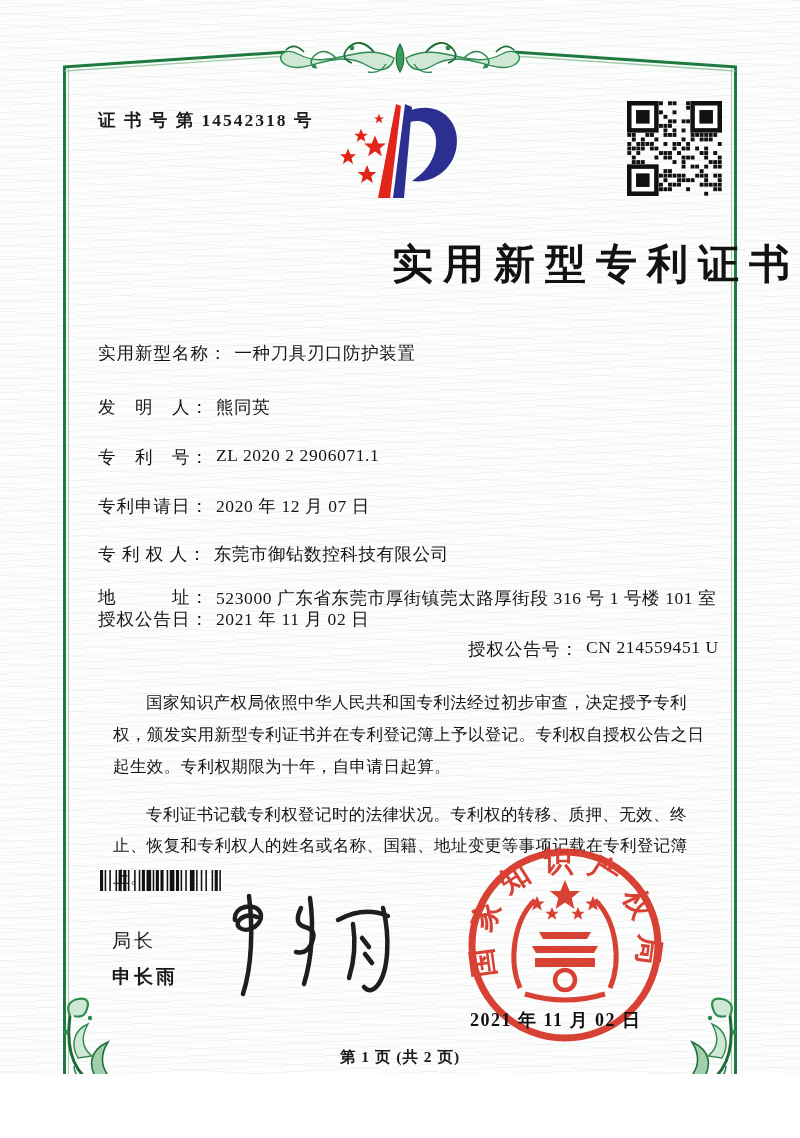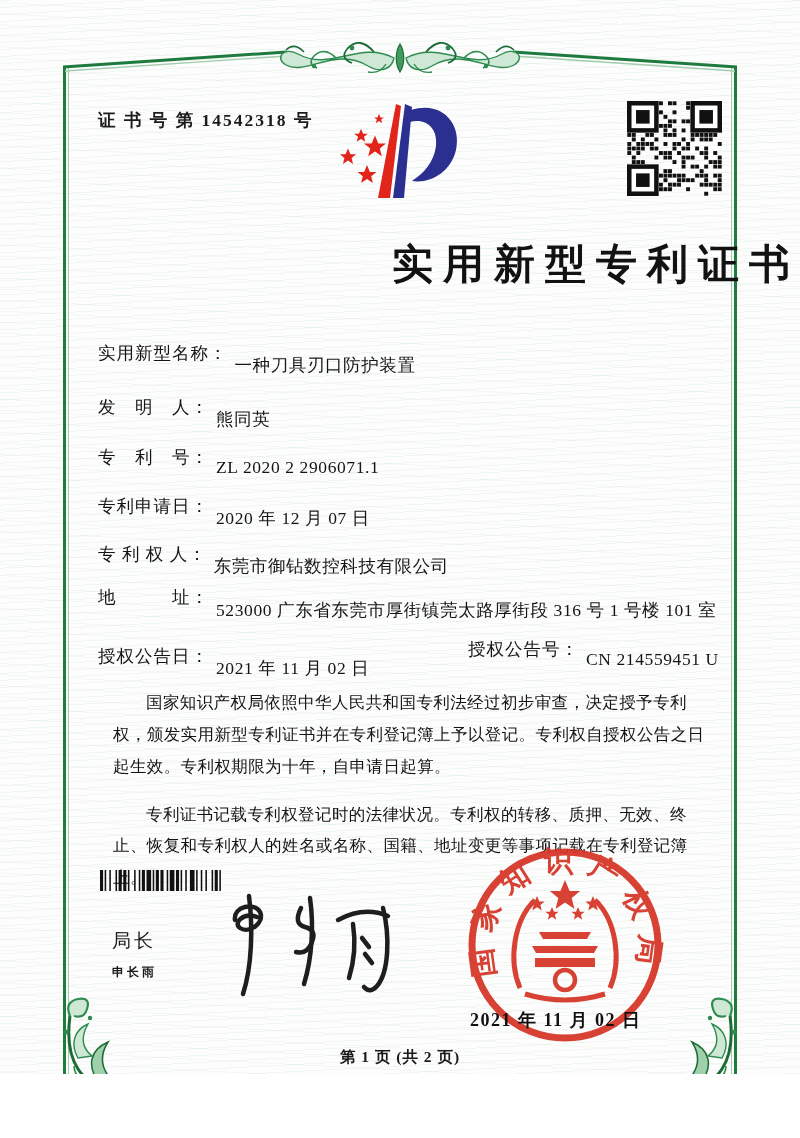--- a/index.html
+++ b/index.html
@@ -33,33 +33,33 @@
   .cert-no{position:absolute;left:98px;top:108px;font-size:17.5px;font-weight:600;letter-spacing:2px;color:#1c1c1c;}
   .logo{position:absolute;left:326px;top:94px;width:152px;height:118px;}
   .qr{position:absolute;left:627px;top:101px;width:95px;height:95px;}
   .title{
     position:absolute;left:0;top:237px;width:800px;text-align:right;
     font-size:41px;font-weight:700;letter-spacing:10px;color:#121212;
   }
   
   .field{position:absolute;left:98px;display:flex;font-size:17.5px;font-weight:400;color:#151515;justify-content:flex-end;}
   .field .label{white-space:pre;letter-spacing:1px;}
-  .field .value{margin-left:7px;letter-spacing:0.6px;margin-top:12px;}
+  .field .value{margin-left:7px;letter-spacing:0.6px;}
   #f-address .value{width:520px;line-height:1.5;}
   #f-grantno{left:468px;}
   
   .body-text{
     position:absolute;left:97px;top:671px;width:638px;
     font-size:16.5px;line-height:1.93;color:#141414;font-weight:500;letter-spacing:0.4px;
   }
   .body-text p{margin:16px;text-indent:2em;}
   
   .barcode{position:absolute;left:100px;top:870px;width:212px;height:21px;}
   .sig-title{position:absolute;left:112px;top:928px;font-size:19px;font-weight:400;letter-spacing:3px;}
-  .sig-name{position:absolute;left:112px;top:964px;font-size:12px;font-weight:600;letter-spacing:3px;}
+  .sig-name{position:absolute;left:112px;top:964px;font-size:19px;font-weight:600;letter-spacing:3px;}
   .signature{position:absolute;left:205px;top:888px;width:205px;height:112px;}
   .seal{position:absolute;left:462px;top:842px;width:206px;height:206px;opacity:0.93;}
   .seal-date{position:absolute;left:470px;top:1008px;font-size:18px;font-weight:600;letter-spacing:1.5px;color:#101010;z-index:5;}
   .page-info{position:absolute;left:0;top:1047px;width:800px;text-align:center;font-size:15.5px;font-weight:700;letter-spacing:1px;}
   .back-note{position:absolute;left:0;top:1099px;width:800px;text-align:center;font-size:16.5px;font-weight:600;letter-spacing:2px;color:#161616;}
 </style>
 </head>
 <body>
 
 <div id="page">
@@ -289,21 +289,21 @@
     <span class="value">2020 年 12 月 07 日</span>
   </div>
   <div class="field" style="top:542px">
     <span class="label">专 利 权 人：</span>
     <span class="value">东莞市御钻数控科技有限公司</span>
   </div>
   <div class="field" id="f-address" style="top:585px">
     <span class="label">地　　　址：</span>
     <span class="value">523000 广东省东莞市厚街镇莞太路厚街段 316 号 1 号楼 101 室</span>
   </div>
-  <div class="field" style="top:644px">
+  <div class="field" style="top:607px">
     <span class="label">授权公告日：</span>
     <span class="value">2021 年 11 月 02 日</span>
   </div>
   <div class="field" id="f-grantno" style="top:637px">
     <span class="label">授权公告号：</span>
     <span class="value">CN 214559451 U</span>
   </div>
 
   <div class="body-text">
     <p>国家知识产权局依照中华人民共和国专利法经过初步审查，决定授予专利权，颁发实用新型专利证书并在专利登记簿上予以登记。专利权自授权公告之日起生效。专利权期限为十年，自申请日起算。</p>

